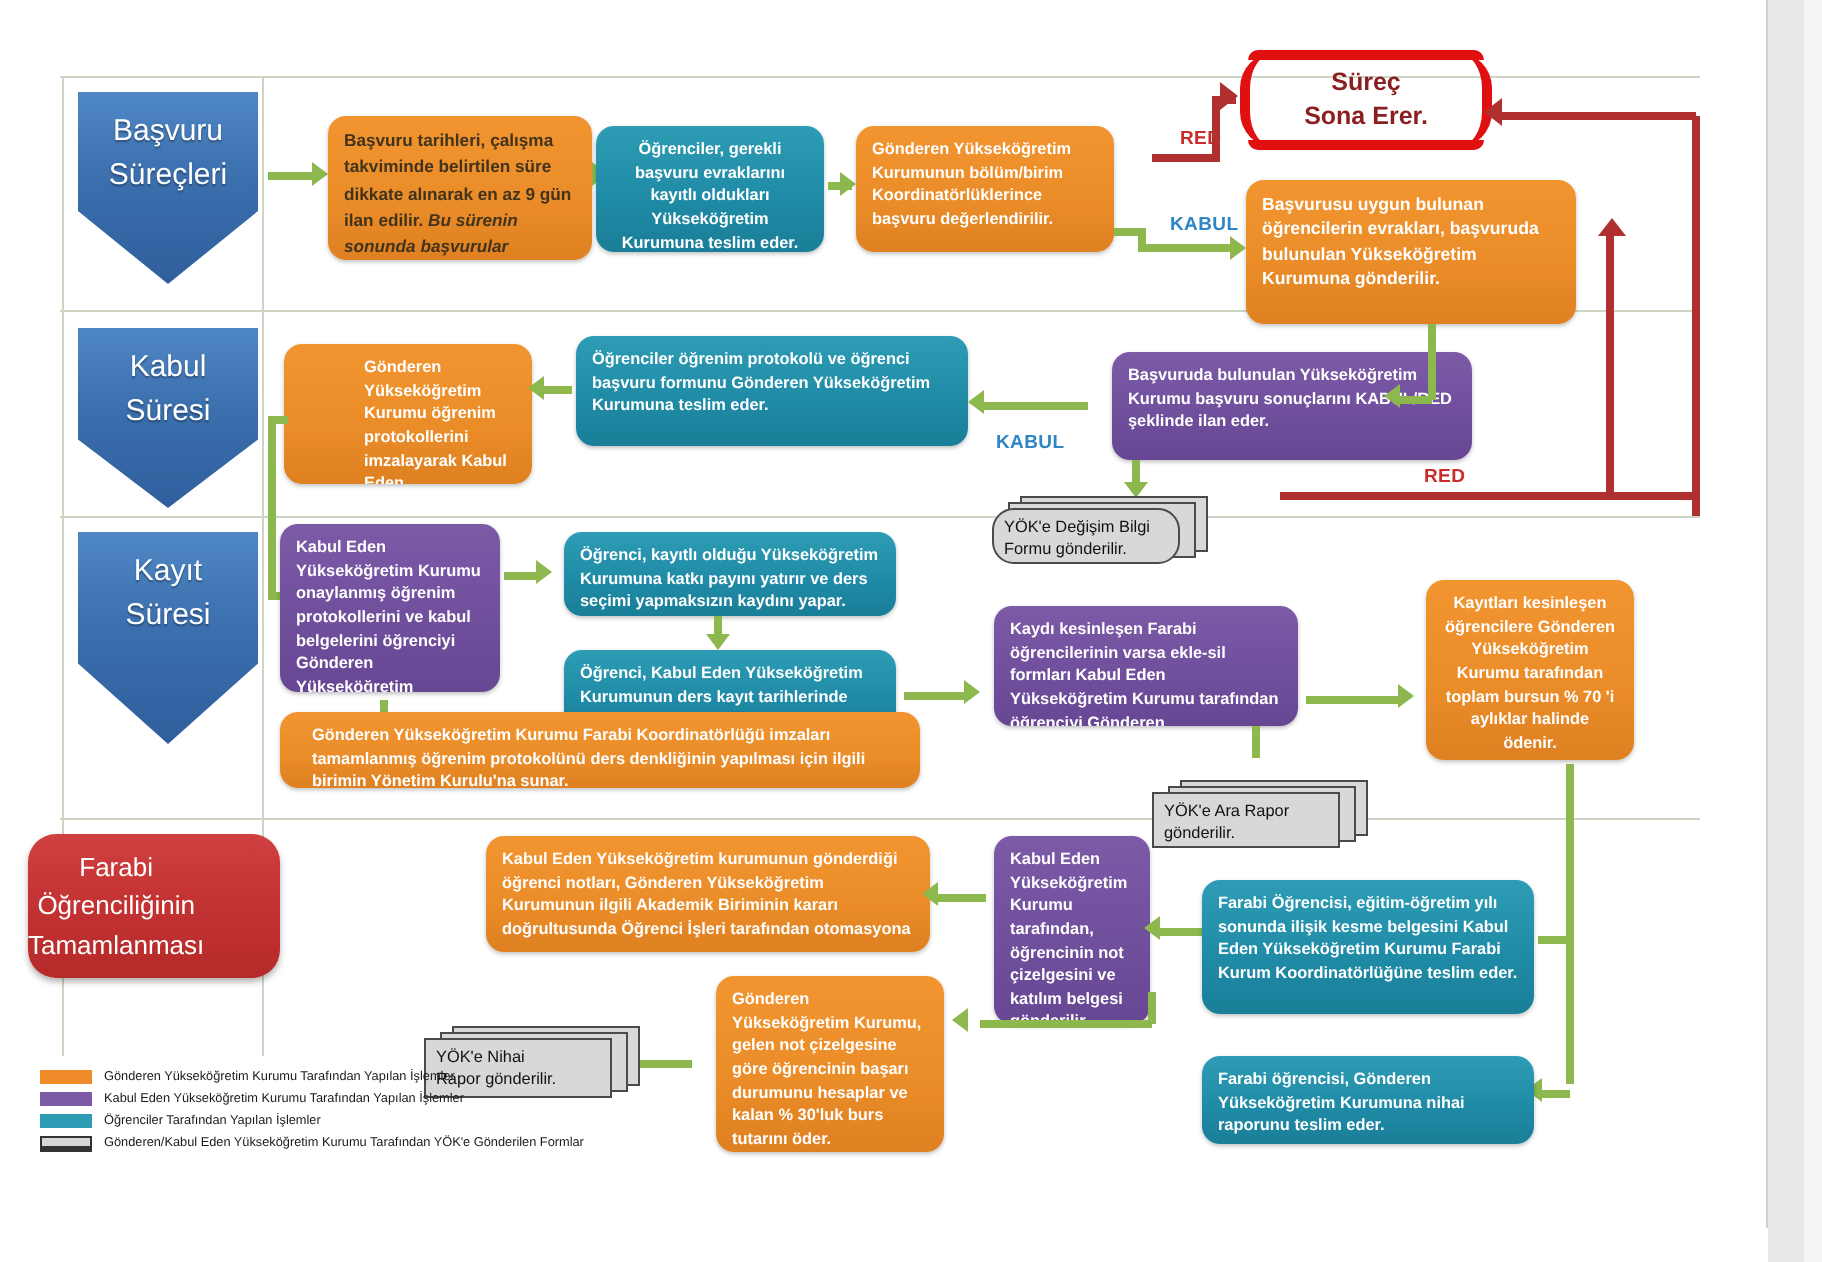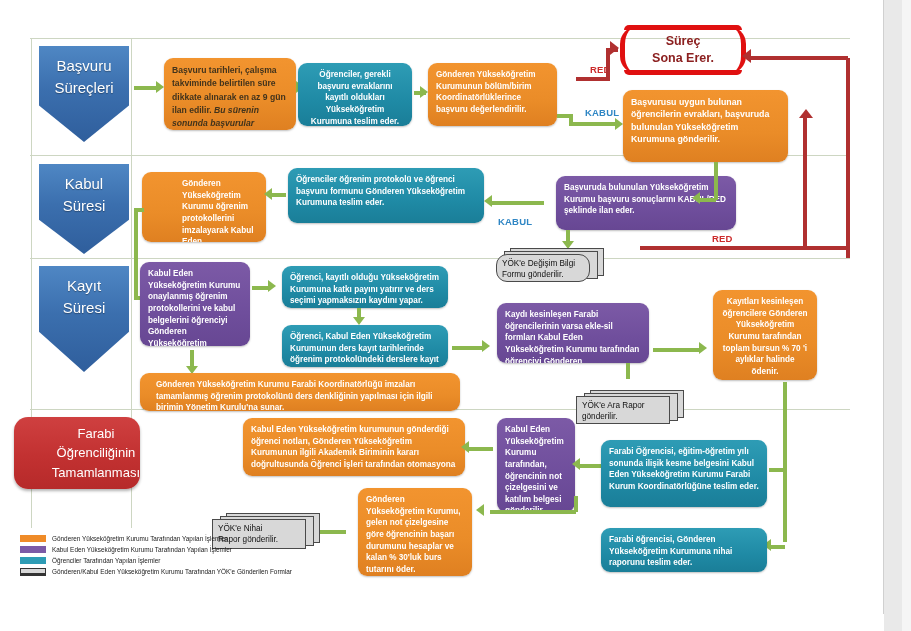--- a/index.html
+++ b/index.html
@@ -104,21 +104,21 @@
     position: absolute;
     box-sizing: border-box;
     border-radius: 14px;
     background: linear-gradient(to bottom, #cf4040 0%, #c23131 55%, #b62a2a 100%);
     color: #ffffff;
     font-size: 13px;
     line-height: 1.5;
     text-align: center;
     display: flex;
     align-items: center;
-    justify-content: flex-end;
+    justify-content: flex-start;
     box-shadow: 0 2px 3px rgba(0,0,0,.3);
   }
 
   
   .bracket {
     position: absolute;
     box-sizing: border-box;
     color: #8c2020;
     font-size: 12.5px;
     font-weight: bold;
@@ -380,21 +380,21 @@
   <div class="conn h green" style="left:653px; top:348px; width:48px;"></div>
   <div class="arrow ar-right green-a" style="left:699px; top:342px;"></div>
 
   <div class="box orange center" style="left:713px; top:290px; width:104px; height:90px;">
     <span>Kayıtları kesinleşen öğrencilere Gönderen Yükseköğretim Kurumu tarafından toplam bursun % 70 'i aylıklar halinde ödenir.</span>
   </div>
 
   <div class="conn v green" style="left:190px; top:350px; height:18px;"></div>
   <div class="arrow ar-down green-a" style="left:186px; top:366px;"></div>
 
-  <div class="box orange" style="left:140px; top:373px; width:320px; height:38px;padding-left:16px;">
+  <div class="box orange" style="left:140px; top:356px; width:320px; height:38px;padding-left:16px;">
     <span>Gönderen Yükseköğretim Kurumu Farabi Koordinatörlüğü imzaları tamamlanmış öğrenim protokolünü ders denkliğinin yapılması için ilgili birimin Yönetim Kurulu'na sunar.</span>
   </div>
 
   <div class="conn v green" style="left:626px; top:363px; height:16px;"></div>
   <div class="docshape" style="left:576px; top:390px; width:110px; height:42px;">
     <div class="sheet" style="left:14px; top:0; width:94px; height:28px;"></div>
     <div class="sheet" style="left:8px; top:3px; width:94px; height:28px;"></div>
     <div class="front" style="left:0; top:6px; width:94px; height:28px;">
       <div>YÖK'e Ara Rapor</div>
       <div>gönderilir.</div>

